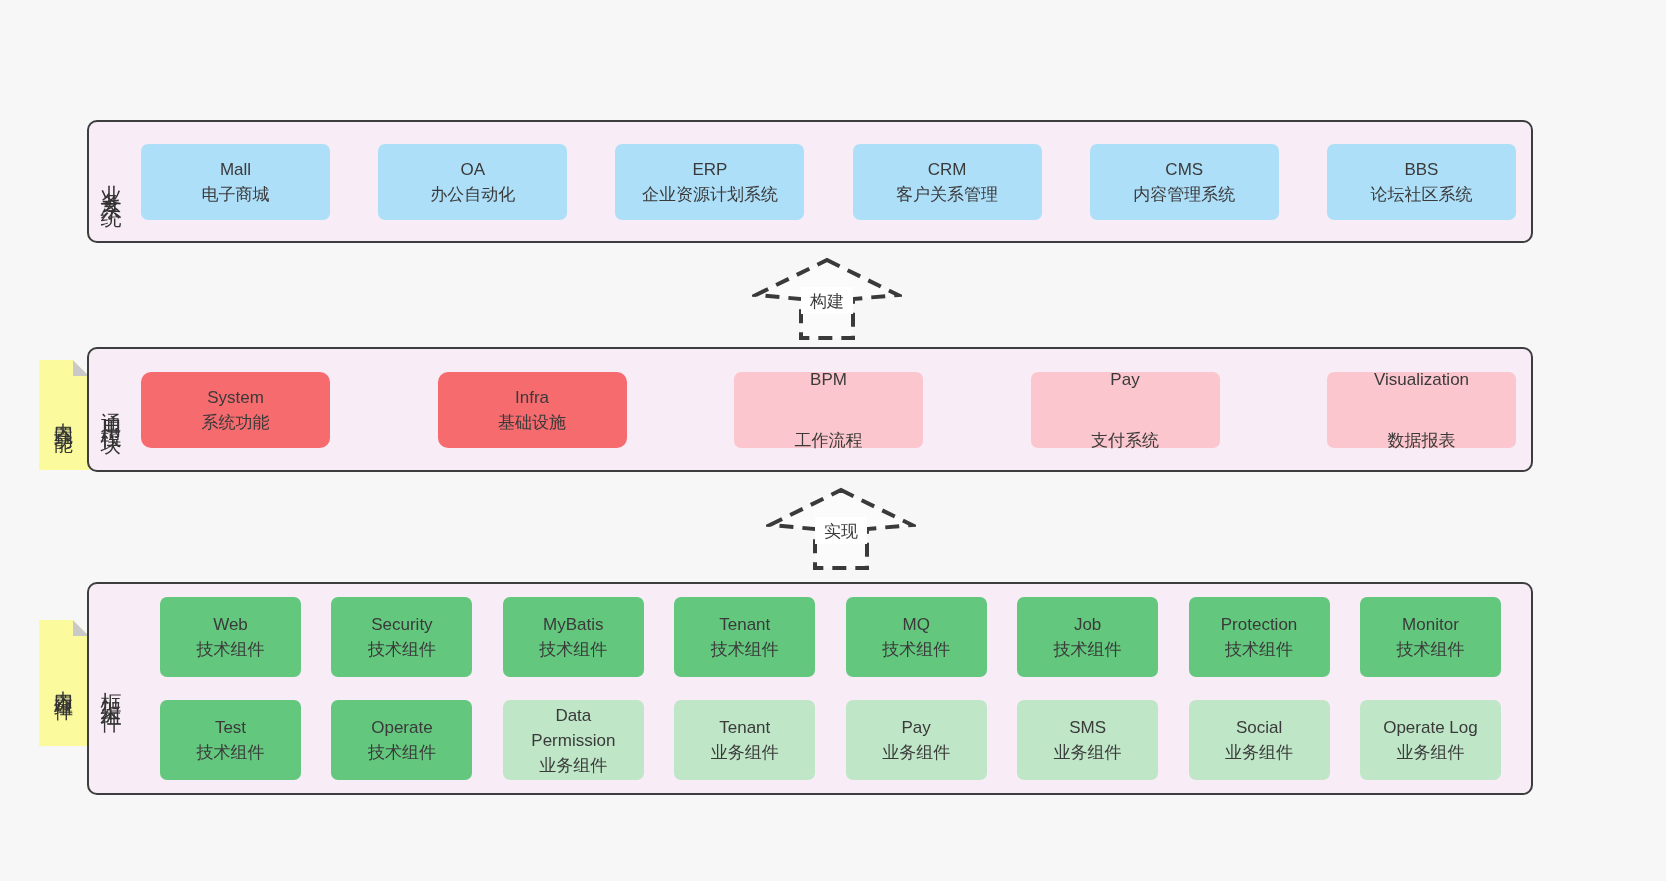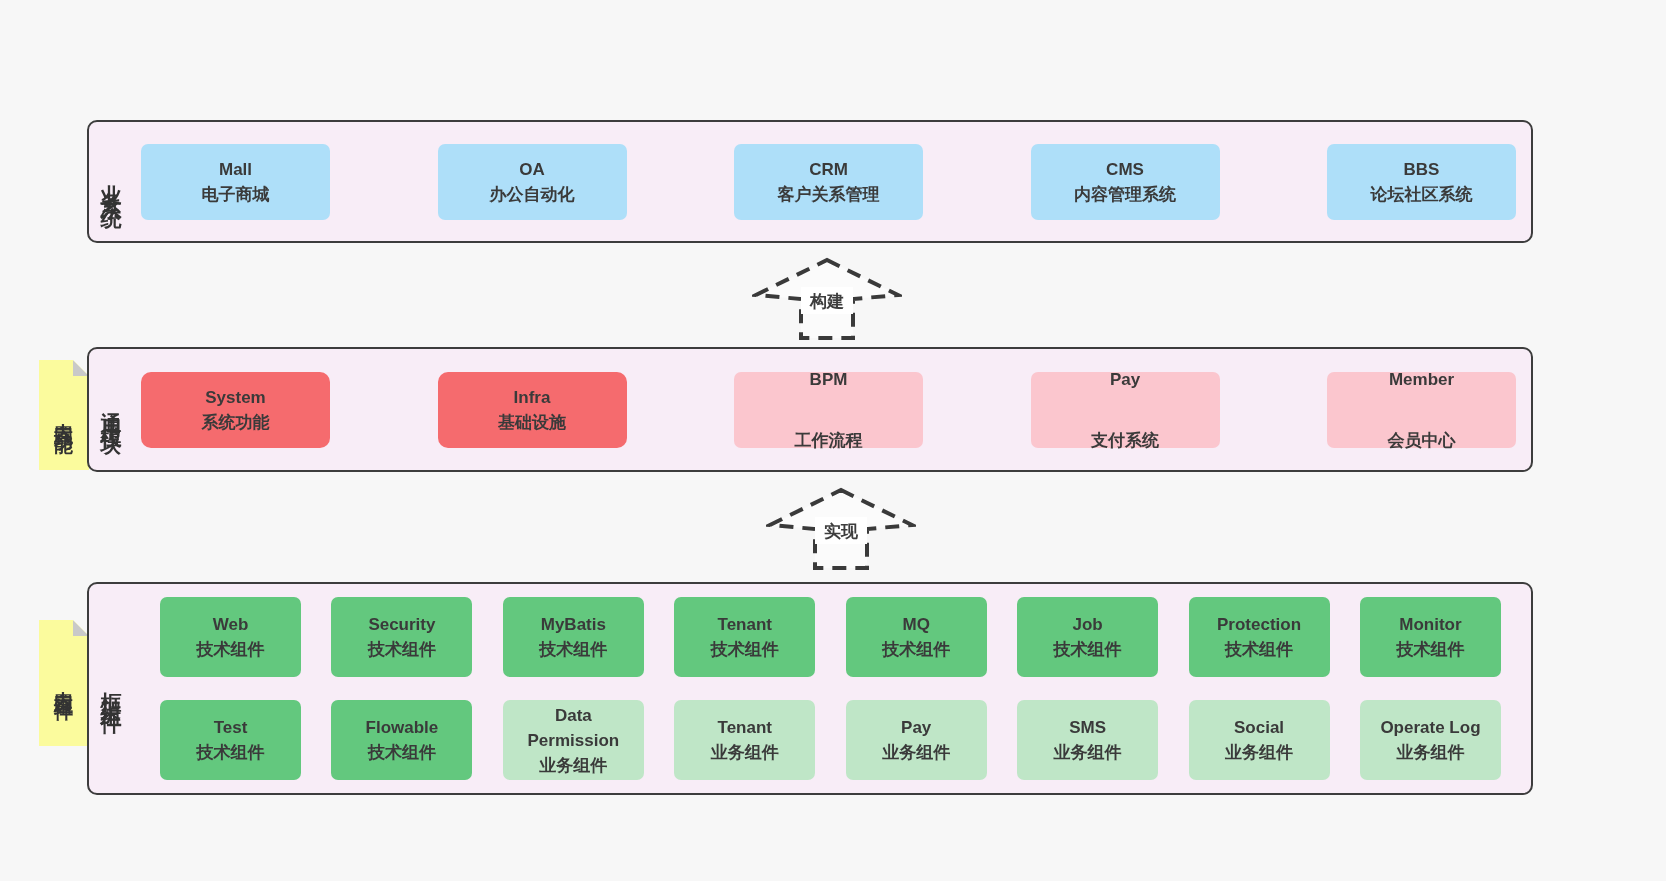--- a/index.html
+++ b/index.html
@@ -3,21 +3,21 @@
 <meta charset="utf-8">
 <style>
   * { margin:0; padding:0; box-sizing:border-box; }
   html,body { width:1666px; height:881px; }
   body {
     background:#f7f7f7;
     font-family:"Liberation Sans", sans-serif;
     color:#3a3a3a;
     overflow:hidden;
   }
-  .canvas { position:relative; width:1666px; height:881px;font-weight:bold; }
+  .canvas { position:relative; width:1666px; height:881px; }
 
   
   .panel {
     position:absolute; left:87px; width:1446px;
     background:#f8edf7;
     border:2px solid #3d3d3d;
     border-radius:10px;
     display:flex; align-items:center;
     z-index:2;
   }
@@ -101,20 +101,24 @@
     <div class="box-row">
       <div class="box box-wide blue">
         <div class="box-title">Mall</div>
         <div class="box-sub">电子商城</div>
       </div>
       <div class="box box-wide blue">
         <div class="box-title">OA</div>
         <div class="box-sub">办公自动化</div>
       </div>
       <div class="box box-wide blue">
+        <div class="box-title">ERP</div>
+        <div class="box-sub">企业资源计划系统</div>
+      </div>
+      <div class="box box-wide blue">
         <div class="box-title">CRM</div>
         <div class="box-sub">客户关系管理</div>
       </div>
       <div class="box box-wide blue">
         <div class="box-title">CMS</div>
         <div class="box-sub">内容管理系统</div>
       </div>
       <div class="box box-wide blue">
         <div class="box-title">BBS</div>
         <div class="box-sub">论坛社区系统</div>
@@ -148,22 +152,22 @@
       </div>
       <div class="box box-wide pink">
         <div class="box-title">BPM</div>
         <div class="box-sub">工作流程</div>
       </div>
       <div class="box box-wide pink">
         <div class="box-title">Pay</div>
         <div class="box-sub">支付系统</div>
       </div>
       <div class="box box-wide pink">
-        <div class="box-title">Member</div>
-        <div class="box-sub">会员中心</div>
+        <div class="box-title">Visualization</div>
+        <div class="box-sub">数据报表</div>
       </div>
     </div>
   </div>
 
   <div class="arrow arrow-implement">
     <svg width="150" height="86" viewBox="0 0 150 86">
       <polygon class="arrow-shape" points="75,4 146,39 101,43 101,82 49,82 49,43 4,39"></polygon>
       <rect x="49" y="31" width="52" height="27" fill="#ffffff"></rect>
       <text x="75" y="51" class="arrow-text">实现</text>
     </svg>
@@ -212,21 +216,21 @@
           <div class="box-sub">技术组件</div>
         </div>
       </div>
 
       <div class="box-row">
         <div class="box box-small green">
           <div class="box-title">Test</div>
           <div class="box-sub">技术组件</div>
         </div>
         <div class="box box-small green">
-          <div class="box-title">Flowable</div>
+          <div class="box-title">Operate</div>
           <div class="box-sub">技术组件</div>
         </div>
         <div class="box box-small light-green">
           <div class="box-title">Data Permission</div>
           <div class="box-sub">业务组件</div>
         </div>
         <div class="box box-small light-green">
           <div class="box-title">Tenant</div>
           <div class="box-sub">业务组件</div>
         </div>

